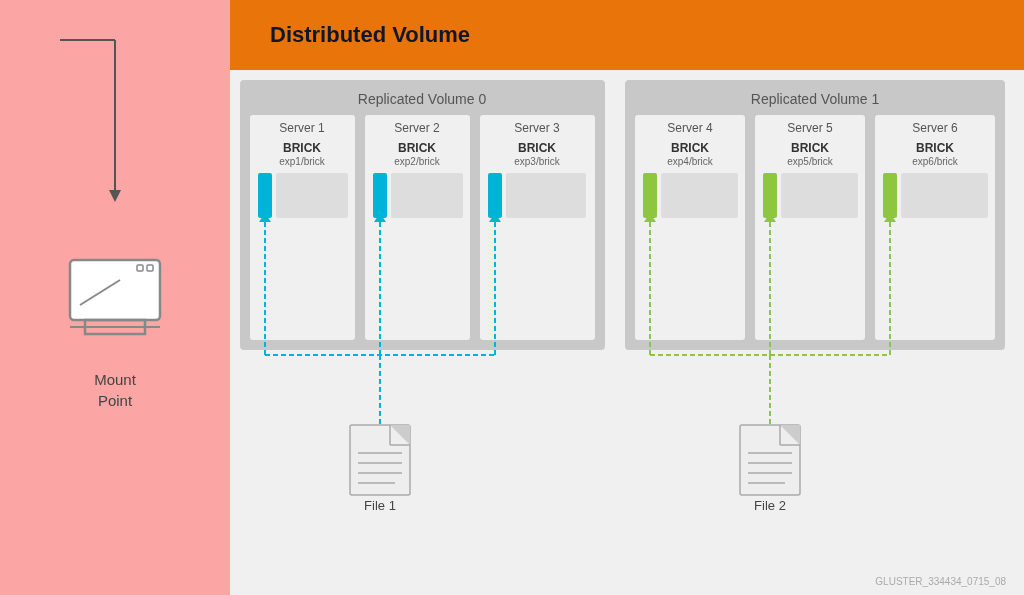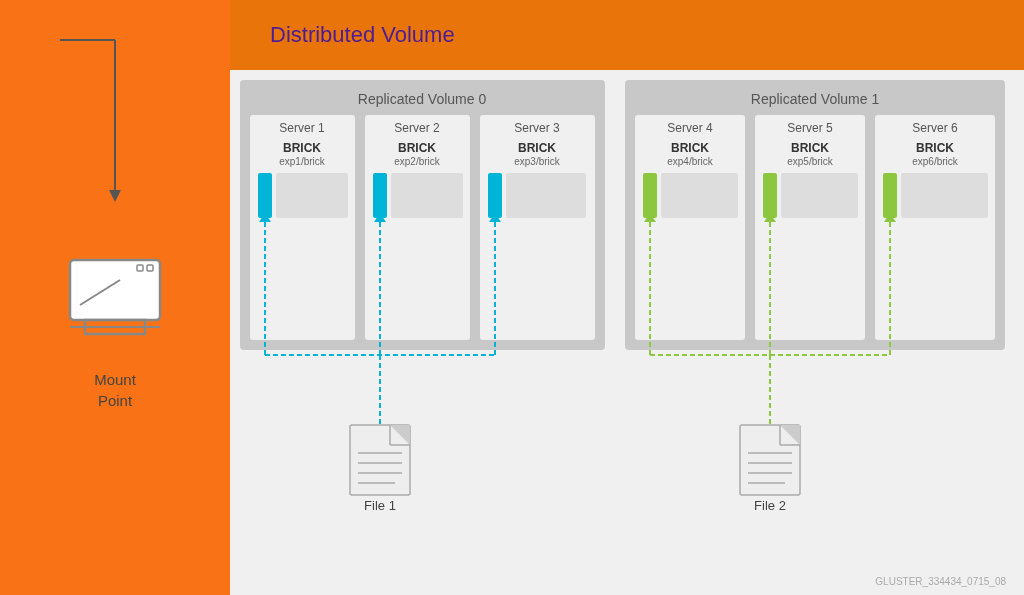--- a/index.html
+++ b/index.html
@@ -19,33 +19,33 @@
       left: 230px;
       right: 0;
       height: 70px;
       background: #e8740a;
       display: flex;
       align-items: center;
       padding-left: 40px;
     }
 
     .header-title {
-      color: #4c1d95;
+      color: #0f172a;
       font-size: 22px;
-      font-weight: normal;
+      font-weight: bold;
     }
 
     
     .left-panel {
       position: absolute;
       top: 0;
       left: 0;
       width: 230px;
       height: 595px;
-      background: #f97316;
+      background: #fca5a5;
       display: flex;
       flex-direction: column;
       align-items: center;
       justify-content: center;
       padding-top: 40px;
     }
 
     .mount-point-label {
       font-size: 15px;
       color: #444;

